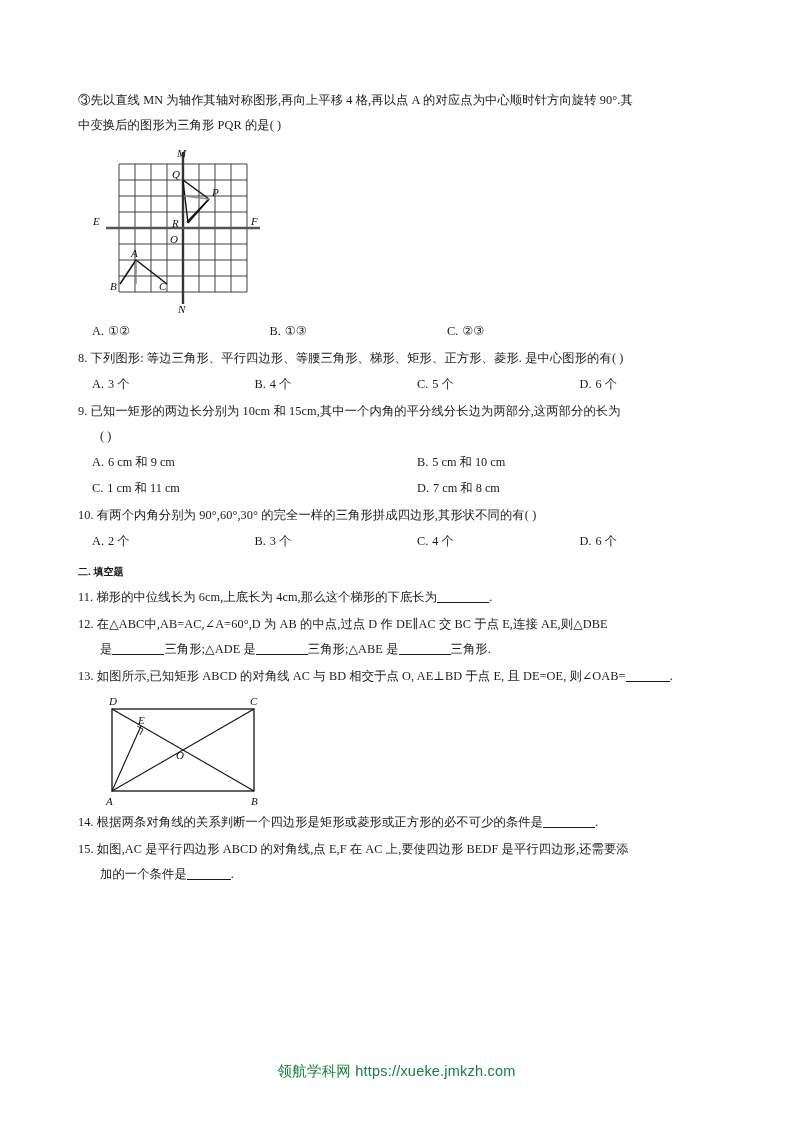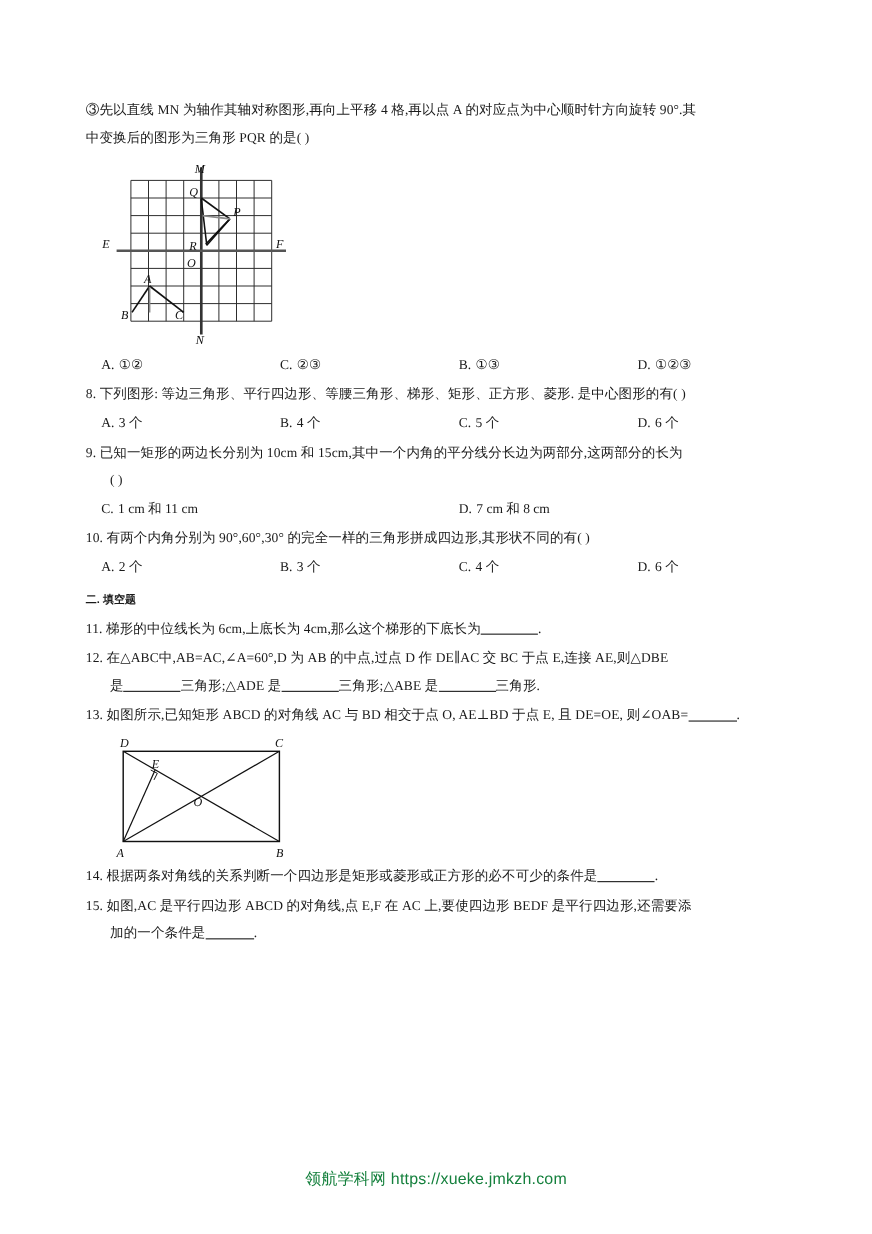--- a/index.html
+++ b/index.html
@@ -168,39 +168,42 @@
           <text x="18" y="146" font-size="11">B</text>
           <text x="67" y="146" font-size="11">C</text>
           <text x="120" y="52" font-size="11">P</text>
           <text x="80" y="34" font-size="11">Q</text>
           <text x="80" y="83" font-size="11">R</text>
         </svg>
       </div>
 
       <div class="opts four">
         <div><span class="opt-lbl">A.</span><span>①②</span></div>
+        <div><span class="opt-lbl">B.</span><span>①③</span></div>
         <div><span class="opt-lbl">C.</span><span>②③</span></div>
-        <div><span class="opt-lbl">B.</span><span>①③</span></div>
-        <div><span class="opt-lbl">D.</span><span>①②③</span></div>
       </div>
     </div>
 
     <div class="qblock">
       <div class="qline">8. 下列图形: 等边三角形、平行四边形、等腰三角形、梯形、矩形、正方形、菱形. 是中心图形的有(      )</div>
       <div class="opts four">
         <div><span class="opt-lbl">A.</span><span>3 个</span></div>
         <div><span class="opt-lbl">B.</span><span>4 个</span></div>
         <div><span class="opt-lbl">C.</span><span>5 个</span></div>
         <div><span class="opt-lbl">D.</span><span>6 个</span></div>
       </div>
     </div>
 
     <div class="qblock">
       <div class="qline">9. 已知一矩形的两边长分别为 10cm 和 15cm,其中一个内角的平分线分长边为两部分,这两部分的长为</div>
       <div class="qline indent">(      )</div>
+      <div class="opts two">
+        <div><span class="opt-lbl">A.</span><span>6 cm 和 9 cm</span></div>
+        <div><span class="opt-lbl">B.</span><span>5 cm 和 10 cm</span></div>
+      </div>
       <div class="opts two">
         <div><span class="opt-lbl">C.</span><span>1 cm 和 11 cm</span></div>
         <div><span class="opt-lbl">D.</span><span>7 cm 和 8 cm</span></div>
       </div>
     </div>
 
     <div class="qblock">
       <div class="qline">10. 有两个内角分别为 90°,60°,30° 的完全一样的三角形拼成四边形,其形状不同的有(      )</div>
       <div class="opts four">
         <div><span class="opt-lbl">A.</span><span>2 个</span></div>

